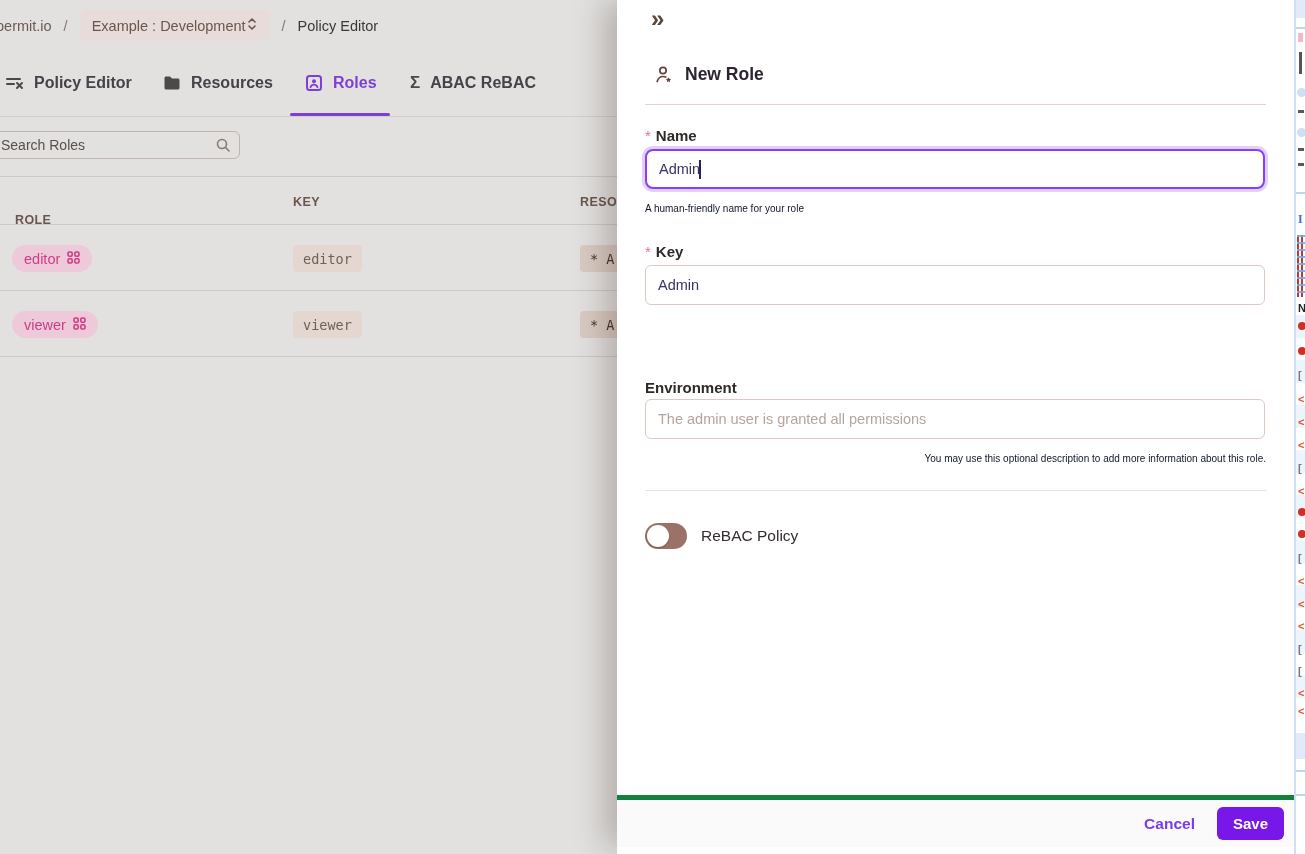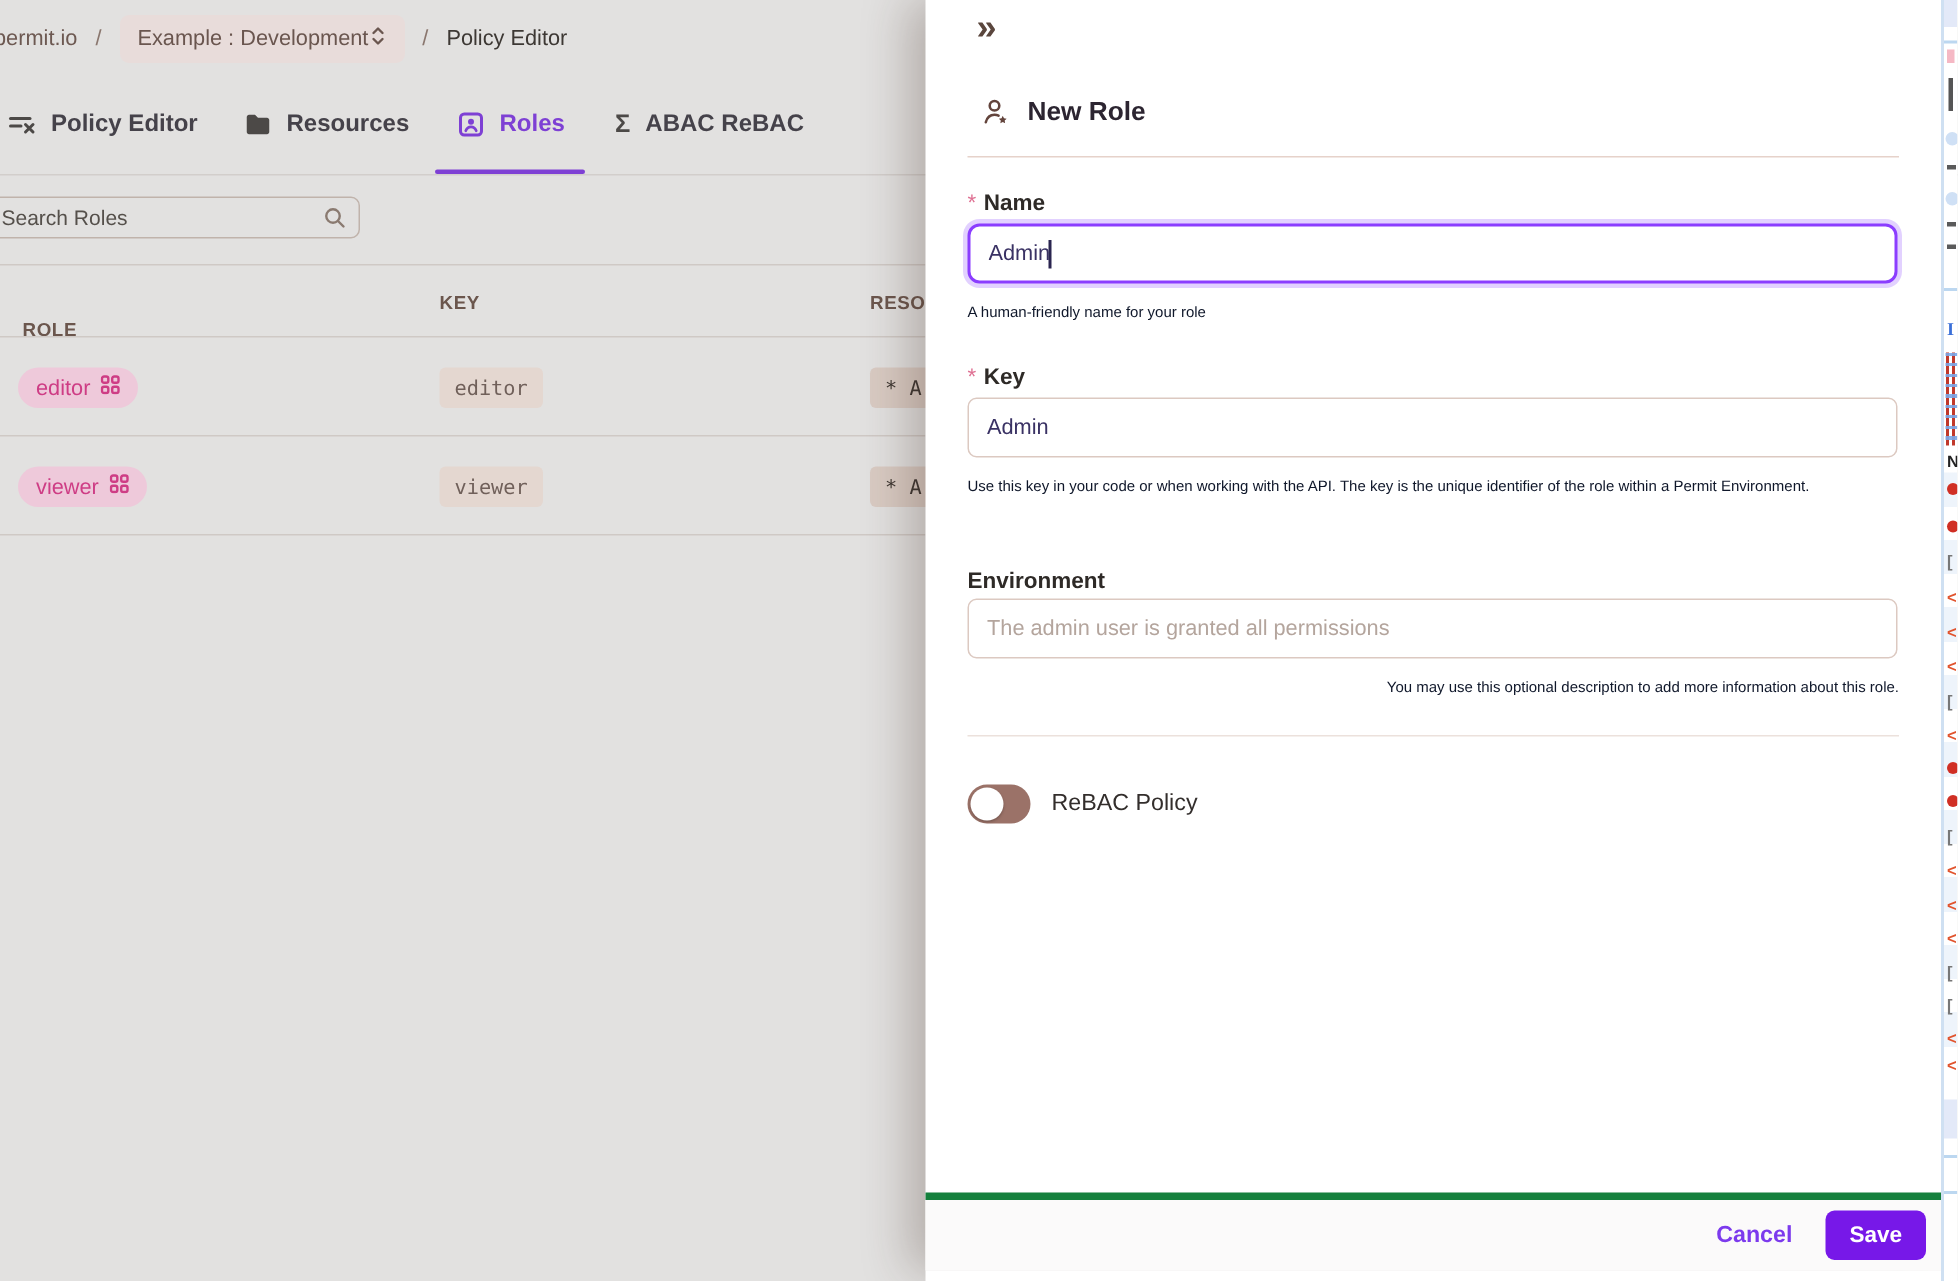--- a/index.html
+++ b/index.html
@@ -252,21 +252,20 @@
     </div>
     <input id="name-input" class="f-input" style="top: 149px;" type="text" value="Admin">
     <div class="caret"></div>
     <div class="f-helper" style="top:198px;">A human-friendly name for your role</div>
 
     <div class="f-label" style="top:243px;">
       <span class="req">*</span>
       <span>Key</span>
     </div>
     <input class="f-input" style="top: 265px;" type="text" value="Admin">
-    <div class="f-helper" style="top:314px;">Use this key in your code or when working with the API. The key is the unique identifier of the role within a Permit Environment.</div>
 
     <div class="f-label" style="top:379px;">
       <span>Environment</span>
     </div>
     <input class="f-input" style="top: 399px;" type="text" placeholder="The admin user is granted all permissions">
     <div class="f-helper" style="top:448px;text-align:right;">You may use this optional description to add more information about this role.</div>
 
     <div class="mid-divider"></div>
 
     <div class="toggle-row">

